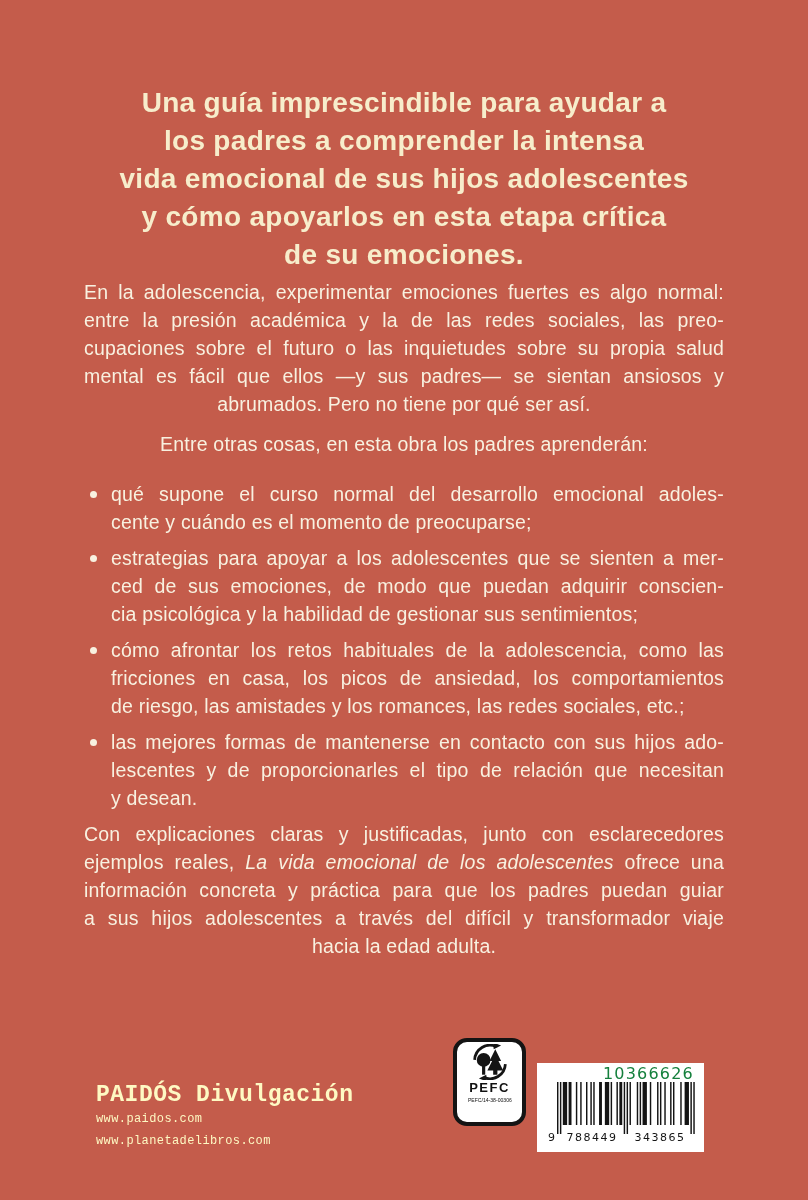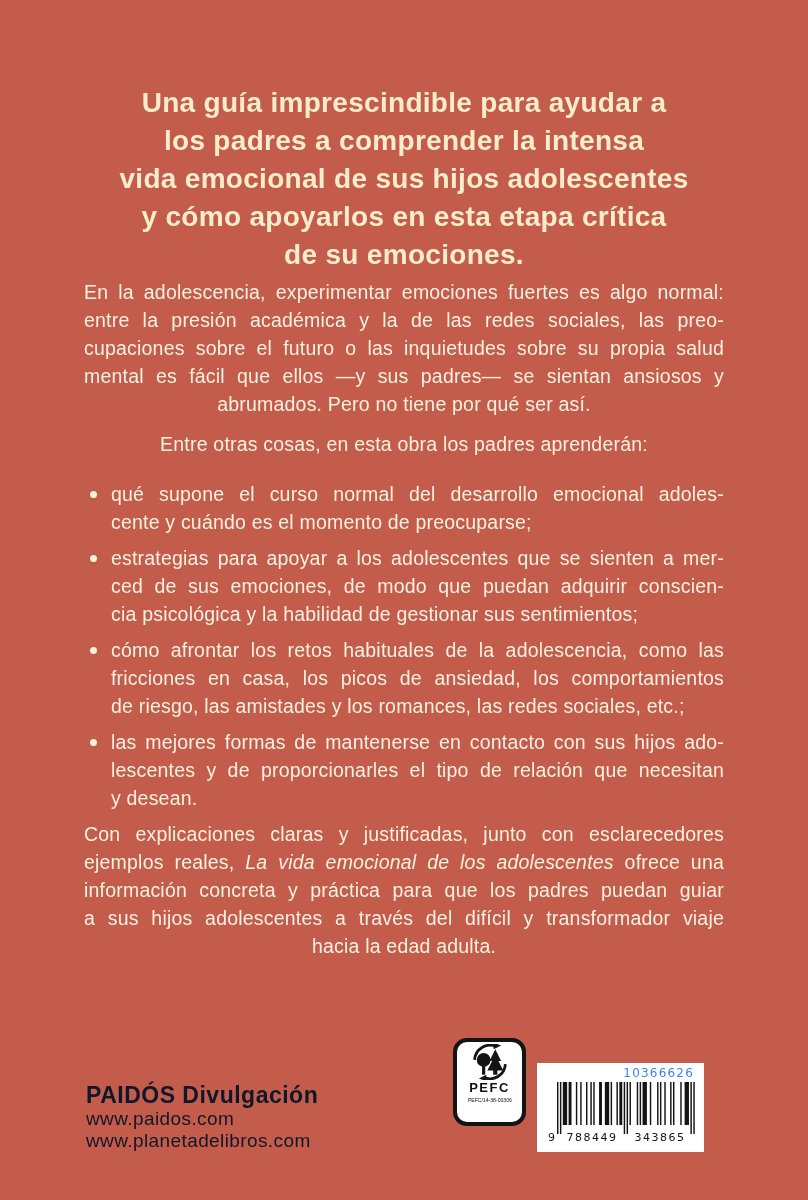--- a/index.html
+++ b/index.html
@@ -27,40 +27,40 @@
   .ll{text-align:center;text-align-last:left;}
   .intro{margin-top:4px;}
   .leadin{margin-top:12px;}
   .bullets{margin-top:22px;}
   .bullet{display:flex;margin-bottom:8px;}
   .dot{flex:0 0 7px;width:7px;height:7px;border-radius:50%;background:#f8f1e0;margin:11px 14px 0 6px;}
   .btext{flex:1;min-width:0;}
   .closing{margin-top:6px;}
   .closing i{font-style:italic;}
   
-  .imprint{position:absolute;left:86px;top:1082px;color:#0f172a;font-family:Liberation Sans, sans-serif;}
+  .imprint{position:absolute;left:96px;top:1082px;color:#fef9c3;font-family:Liberation Mono, monospace;}
   .brand{font-size:23px;font-weight:bold;letter-spacing:.5px;line-height:26px;}
-  .url{font-size:19px;line-height:22px;letter-spacing:.4px;}
+  .url{font-size:12px;line-height:22px;letter-spacing:.4px;}
   
   .pefc{
     position:absolute;left:453px;top:1038px;width:73px;height:88px;
     background:#fff;border:4px solid #141414;border-radius:14px;
     box-sizing:border-box;display:flex;flex-direction:column;align-items:center;
   }
   .pefc svg{display:block;margin-top:2px;}
   .pefc-label{font-weight:bold;font-size:13px;letter-spacing:1.5px;color:#111;line-height:13px;margin-top:1px;}
   .pefc-cert{font-size:6px;color:#111;line-height:8px;margin-top:2px;letter-spacing:0;transform:scale(.85);}
   
   .barcode-box{
     position:absolute;left:537px;top:1063px;width:167px;height:89px;
     background:#fff;box-sizing:border-box;
   }
   .bc-top{
     text-align:right;padding:4px 10px 0 0;
-    font-size:12px;letter-spacing:1.2px;color:#3b82f6;line-height:13px;
+    font-size:16px;letter-spacing:1.2px;color:#15803d;line-height:13px;
     font-family:"DejaVu Sans",sans-serif;
   }
   .barcode-box svg{display:block;margin:2px auto 0 auto;}
 </style>
 </head>
 <body>
 
 <div class="content">
 
   <div class="headline">

